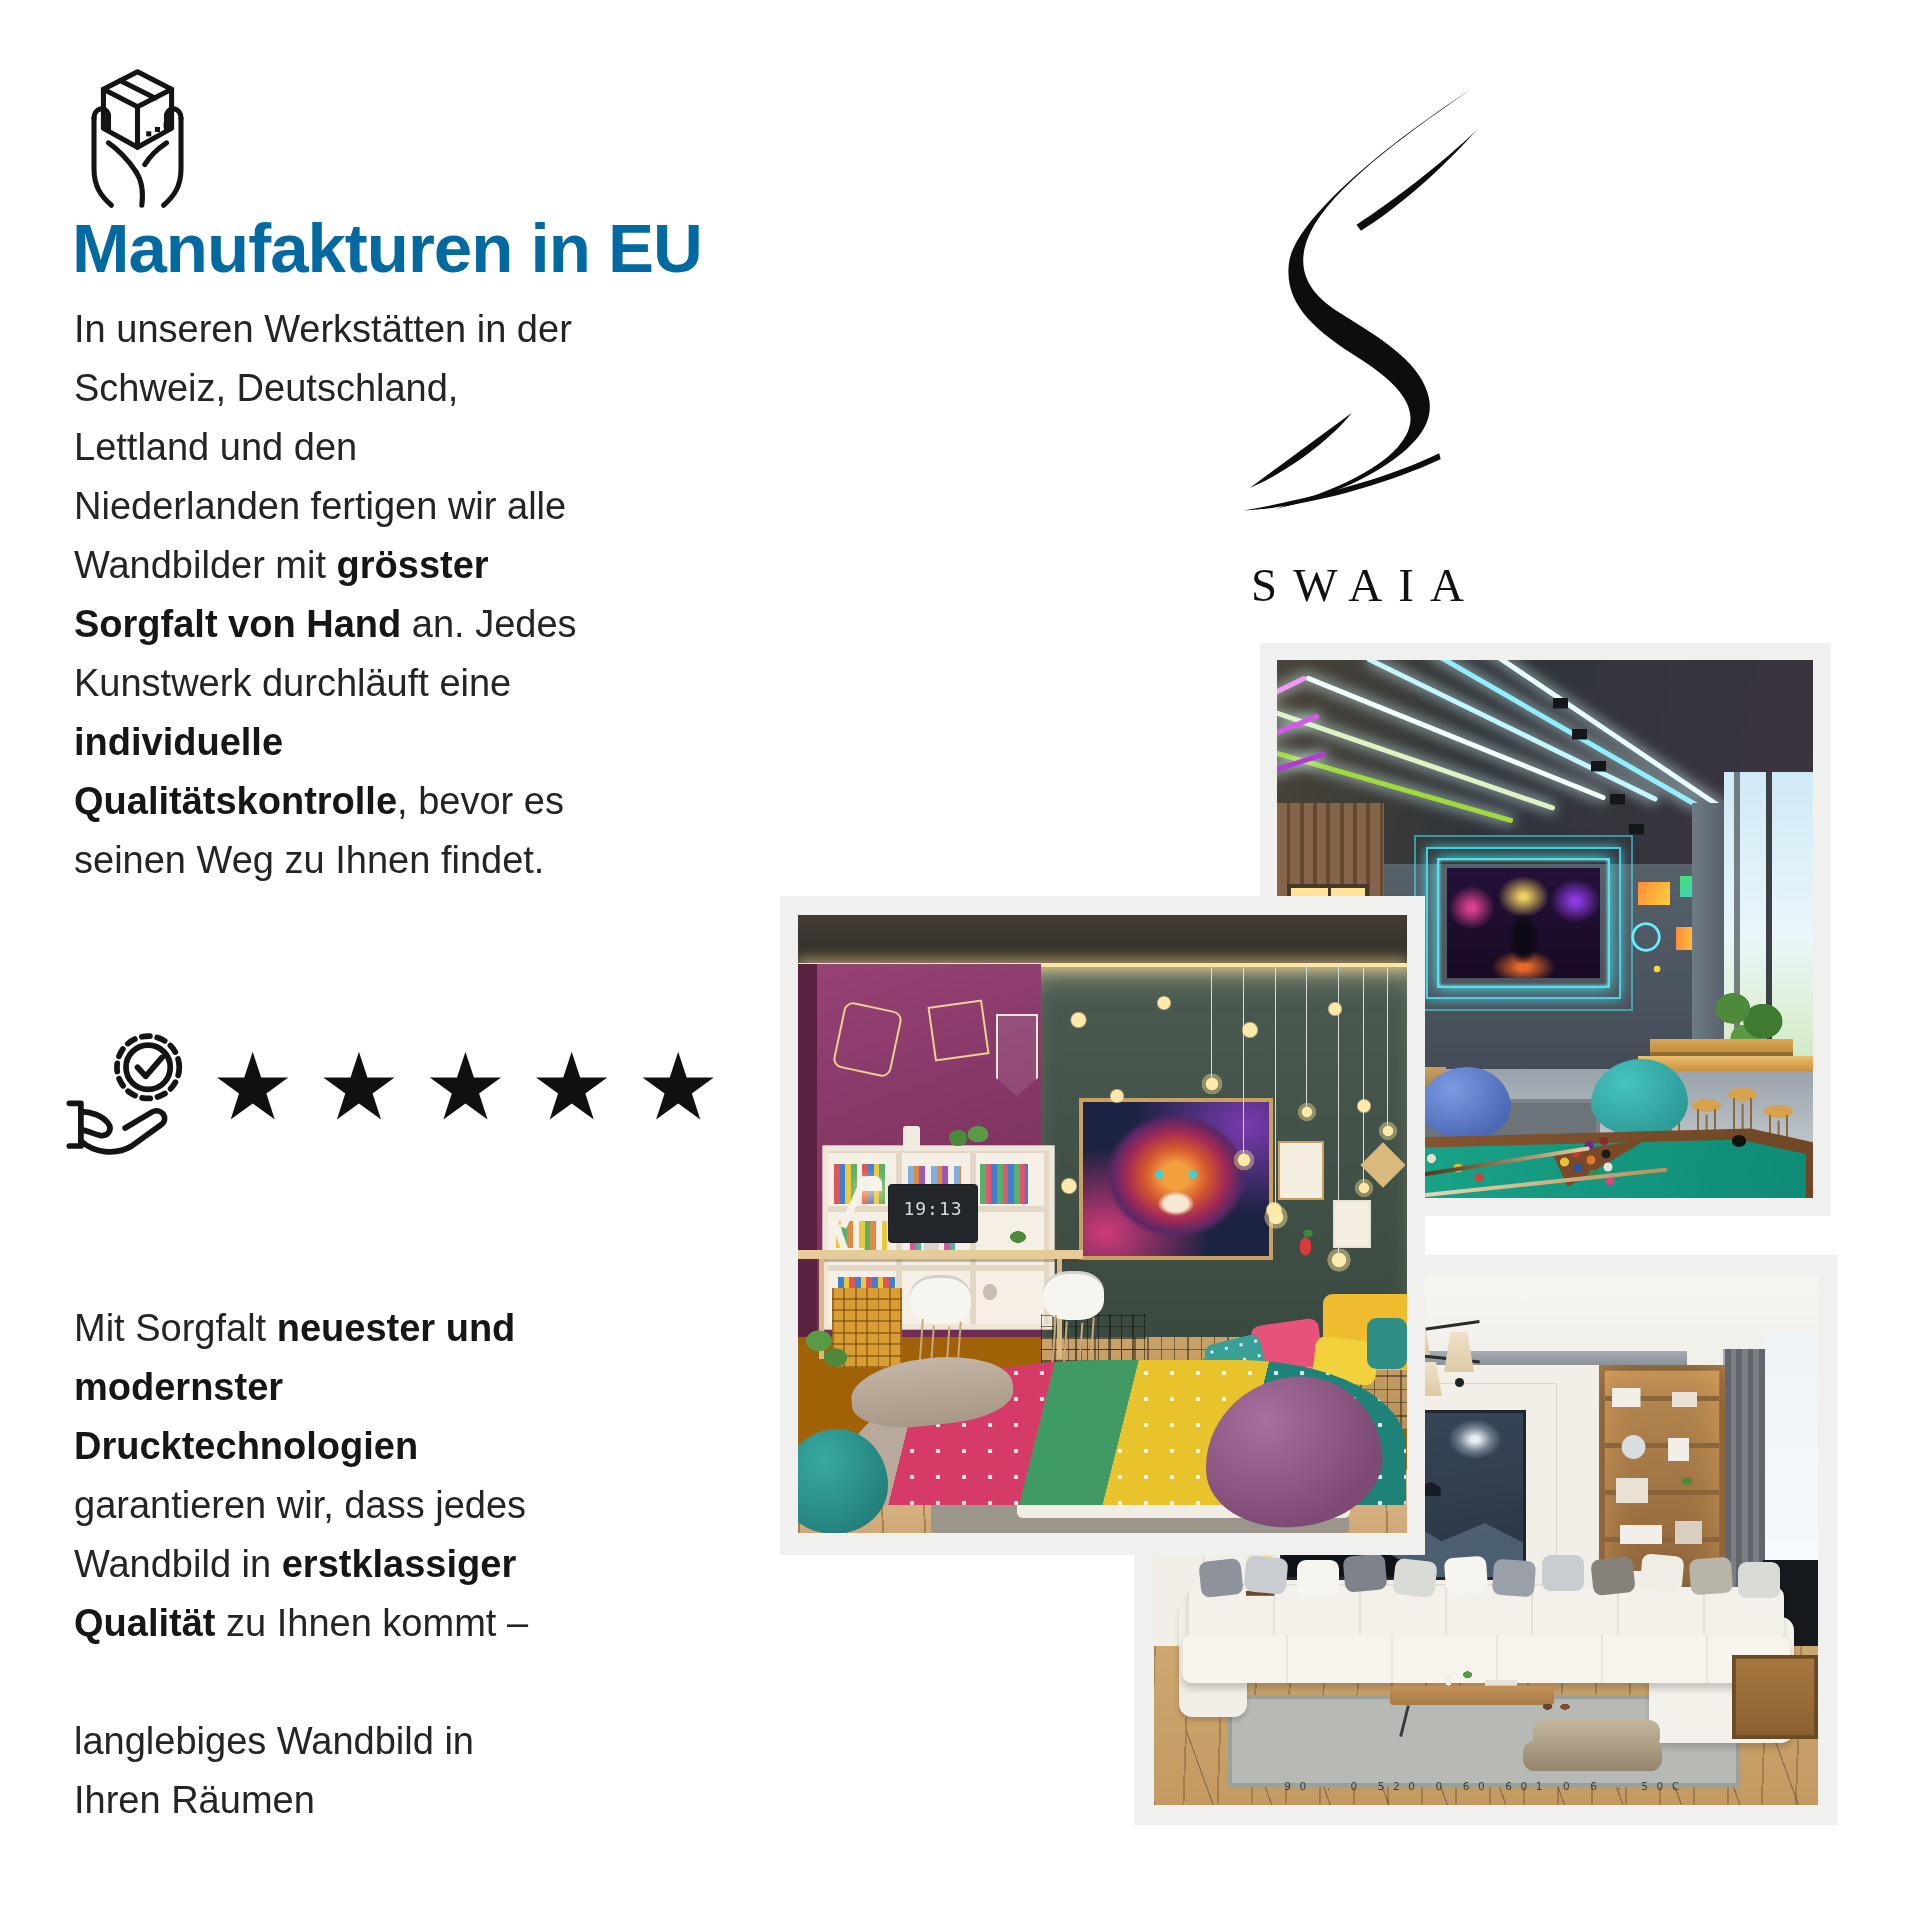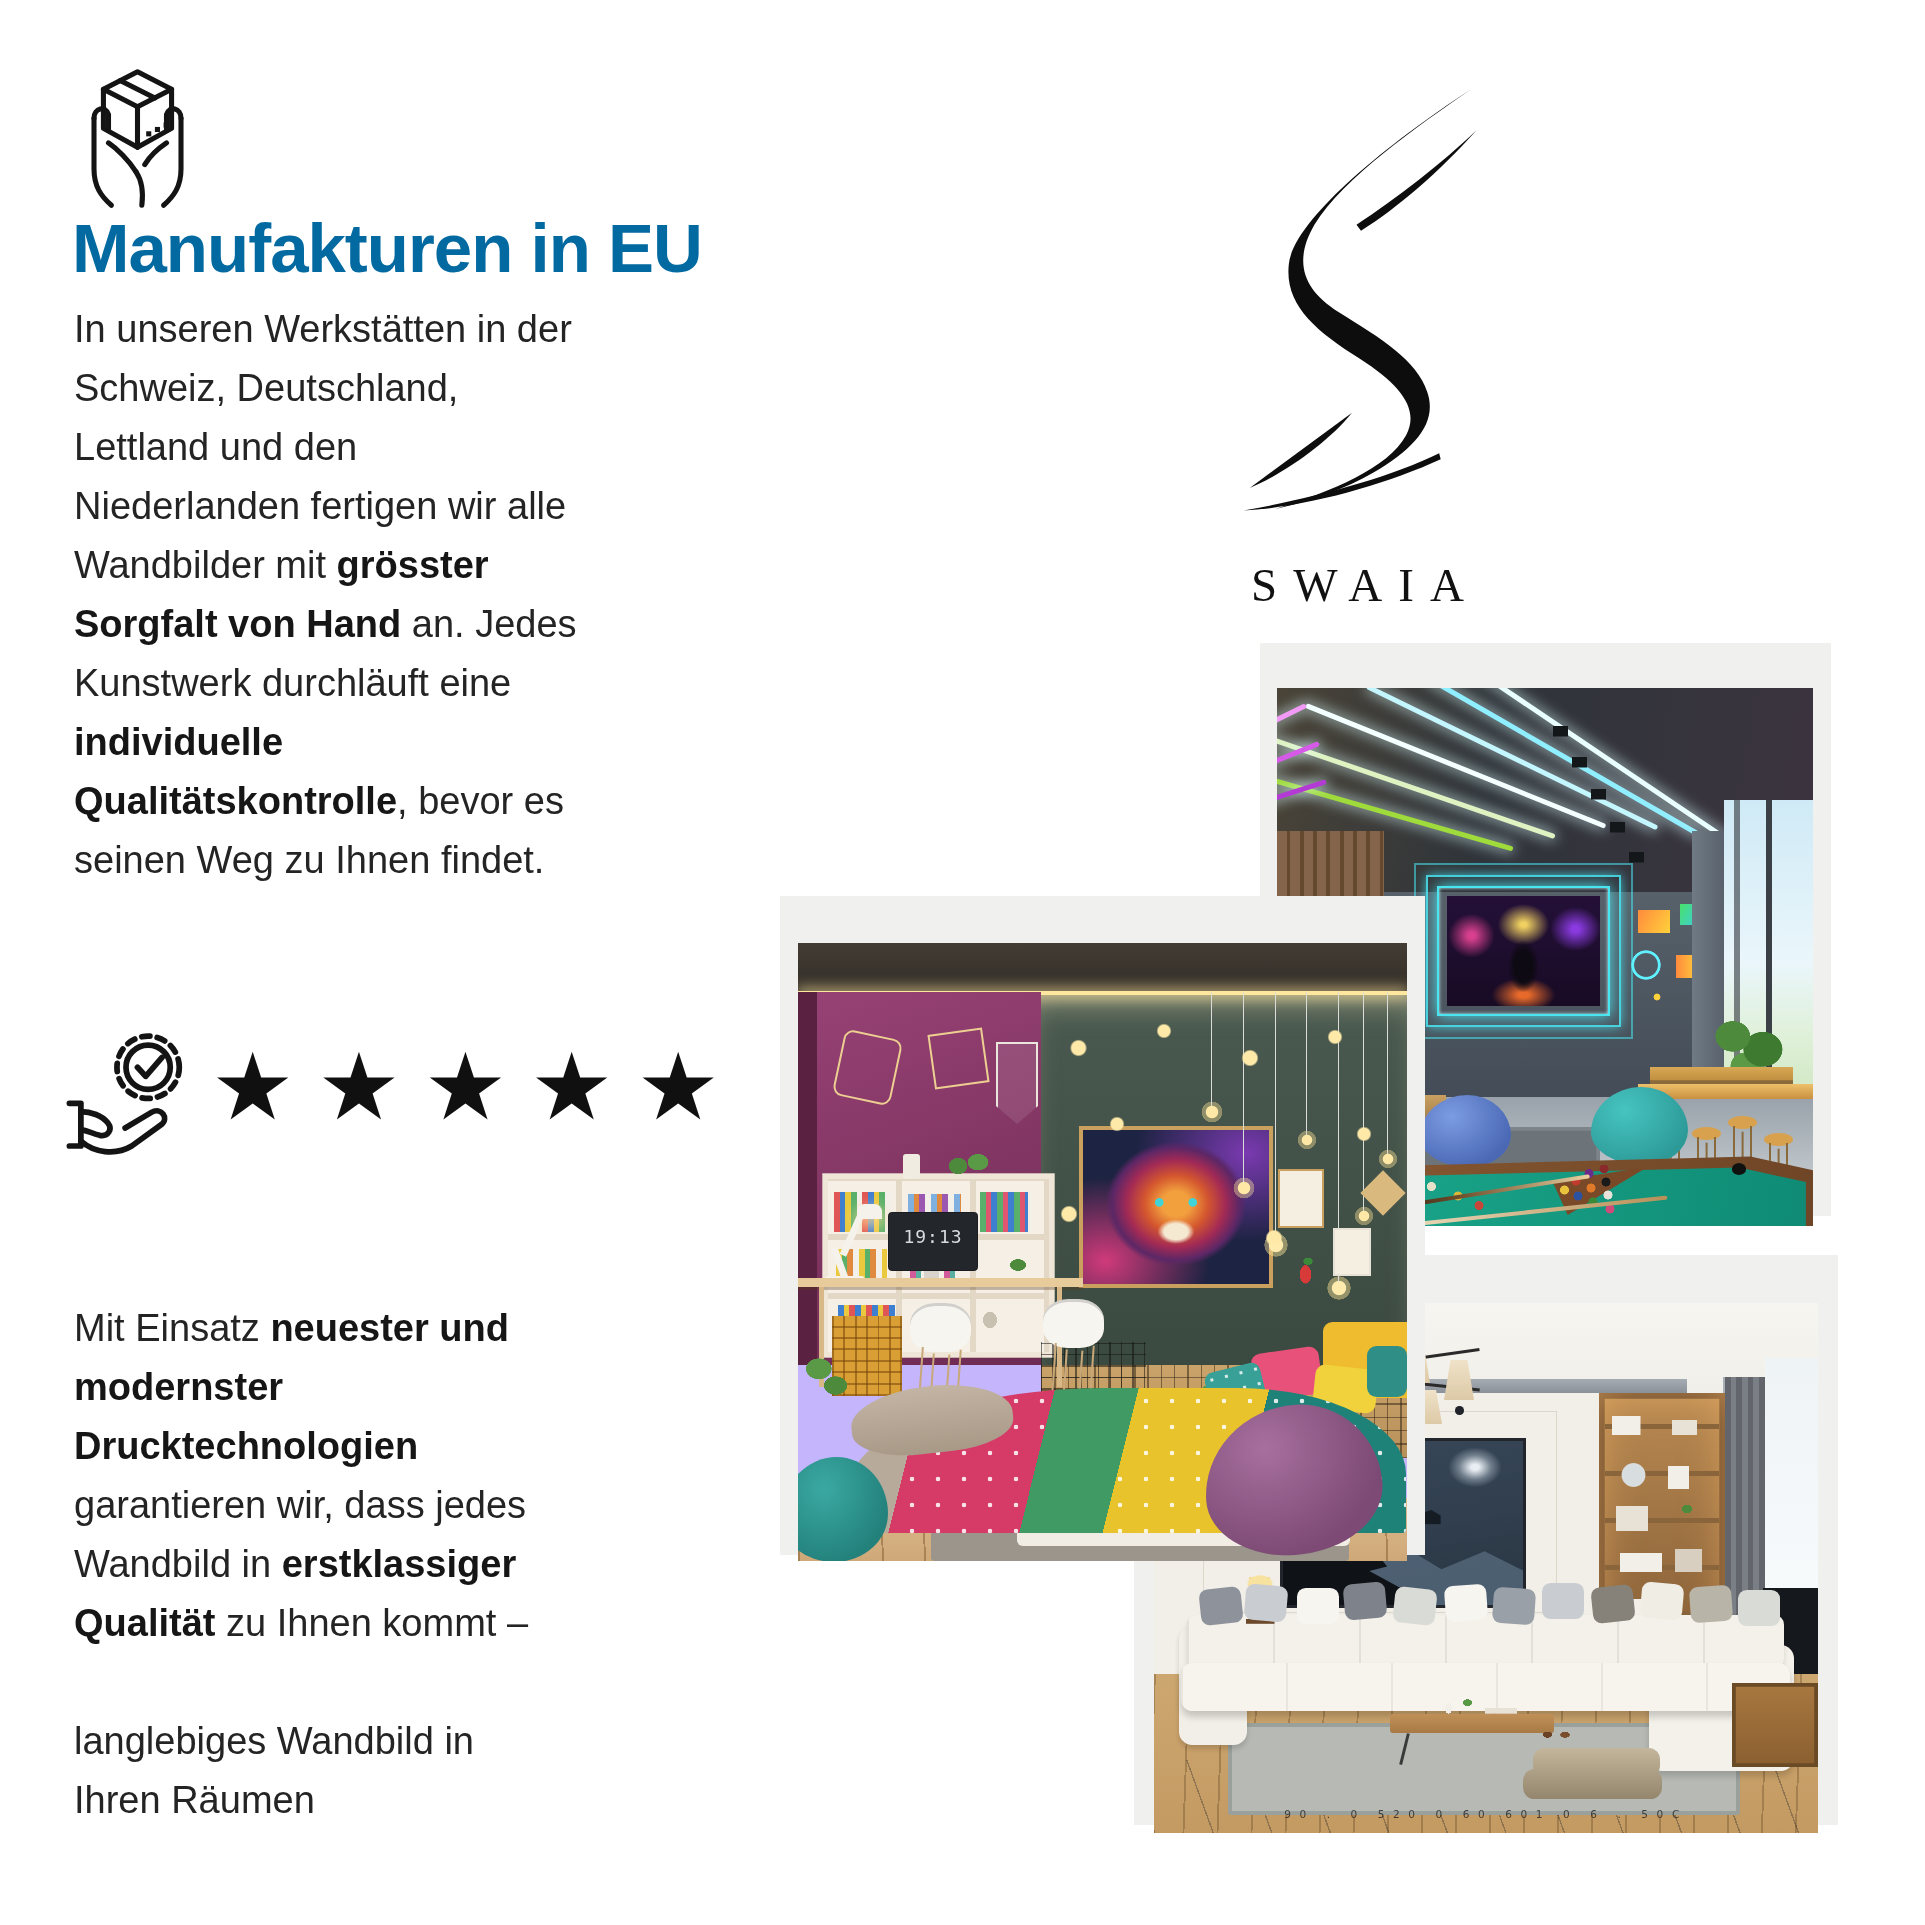--- a/index.html
+++ b/index.html
@@ -21,21 +21,21 @@
   .stroke-ico{stroke:#141414;fill:none;stroke-width:7;stroke-linecap:round;stroke-linejoin:round;}
 
   
   #logo{left:1194px;top:82px;width:327px;text-align:center;}
   #logo svg{display:block;margin:0 auto;width:278px;height:451px;}
   #logo-text{margin-top:25px;font-family:"Liberation Serif",serif;font-size:47px;letter-spacing:16px;
              color:#111;text-indent:16px;white-space:nowrap;}
 
   
   .card{position:absolute;background:#f0f0ef;}
-  .photo{position:absolute;overflow:hidden;background:#c4b5fd;margin-top:28px;}
+  .photo{position:absolute;overflow:hidden;background:#a16207;}
   #card-gaming{left:1260px;top:643px;width:571px;height:573px;z-index:1;}
   #ph-gaming{left:17px;top:17px;width:536px;height:538px;}
   #card-bedroom{left:780px;top:896px;width:645px;height:659px;z-index:3;}
   #ph-bedroom{left:18px;top:19px;width:609px;height:618px;}
   #card-living{left:1134px;top:1255px;width:704px;height:570px;z-index:2;}
   #ph-living{left:20px;top:20px;width:664px;height:530px;}
 
   
   #ph-gaming .wallback{left:0;top:143px;width:536px;height:276px;background:linear-gradient(#5d6770,#434c56);}
   #ph-gaming .ceiling{left:0;top:0;width:536px;height:204px;background:linear-gradient(100deg,#4a4438 0%,#2f343a 40%,#3c3440 100%);}
@@ -408,21 +408,21 @@
       <circle cx="116" cy="54" r="38" stroke-dasharray="10 9"></circle>
       <circle cx="116" cy="54" r="27"></circle>
       <path d="M103 54 l10 11 l20 -23"></path>
       <path d="M20 98 h14 v52 h-14"></path>
       <path d="M34 144 c16 14 42 18 62 6 l36 -26 c10 -8 0 -22 -12 -15 l-32 19"></path>
       <path d="M34 108 c12 0 26 5 33 14 c6 8 0 17 -10 15 c-8 -2 -16 -6 -23 -7"></path>
     </g>
   </svg>
   <div id="stars">★★★★★</div>
 
-  <div class="para" id="p-qual"><span>Mit Einsatz </span><b>neuester und</b><br><b>modernster</b><br><b>Drucktechnologien</b><br><span>garantieren wir, dass jedes</span><br><span>Wandbild in </span><b>erstklassiger</b><br><b>Qualität</b><span> zu Ihnen kommt –</span><br><br><span>langlebiges Wandbild in</span><br><span>Ihren Räumen</span></div>
+  <div class="para" id="p-qual"><span>Mit Sorgfalt </span><b>neuester und</b><br><b>modernster</b><br><b>Drucktechnologien</b><br><span>garantieren wir, dass jedes</span><br><span>Wandbild in </span><b>erstklassiger</b><br><b>Qualität</b><span> zu Ihnen kommt –</span><br><br><span>langlebiges Wandbild in</span><br><span>Ihren Räumen</span></div>
 
   <div class="abs" id="logo">
     <svg viewBox="0 0 320 600">
       <g fill="#0d0d0d">
         <path d="M310 10 C 240 58 140 128 102 190 C 74 238 86 276 134 306 C 192 342 238 370 252 412 C 266 452 238 486 180 520 C 144 541 98 558 50 568 C 126 544 200 514 224 470 C 242 436 218 404 162 368 C 102 330 62 296 68 242 C 74 186 190 88 310 10 Z"></path>
         <path d="M318 64 C 268 120 212 168 164 198 L 158 190 C 210 156 272 108 318 64 Z"></path>
         <path d="M16 540 L 152 440 C 122 478 60 522 16 540 Z"></path>
         <path d="M8 570 C 90 556 200 528 268 494 L 270 502 C 196 536 90 566 8 570 Z"></path>
       </g>
     </svg>

